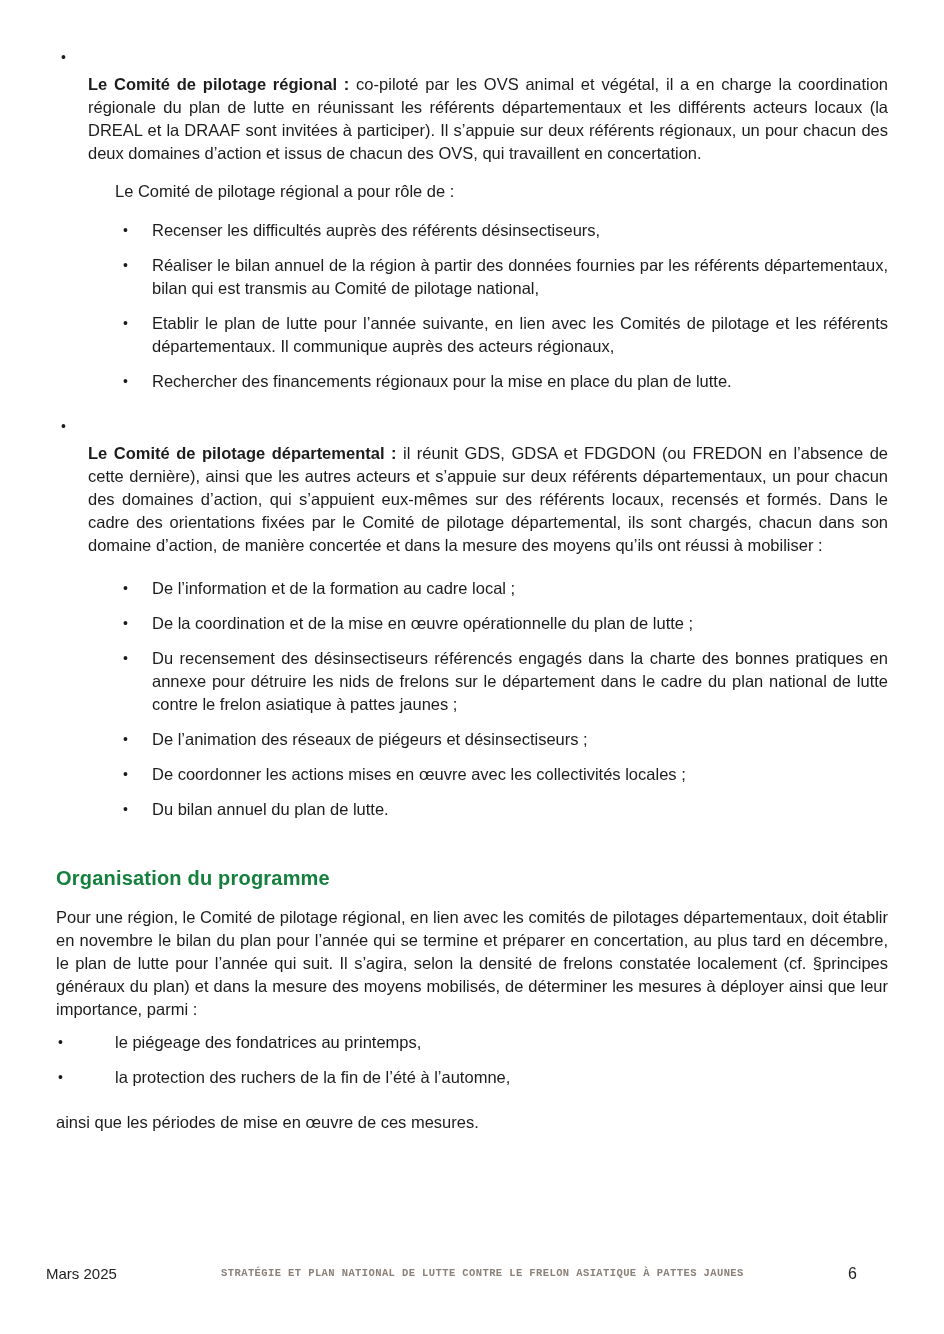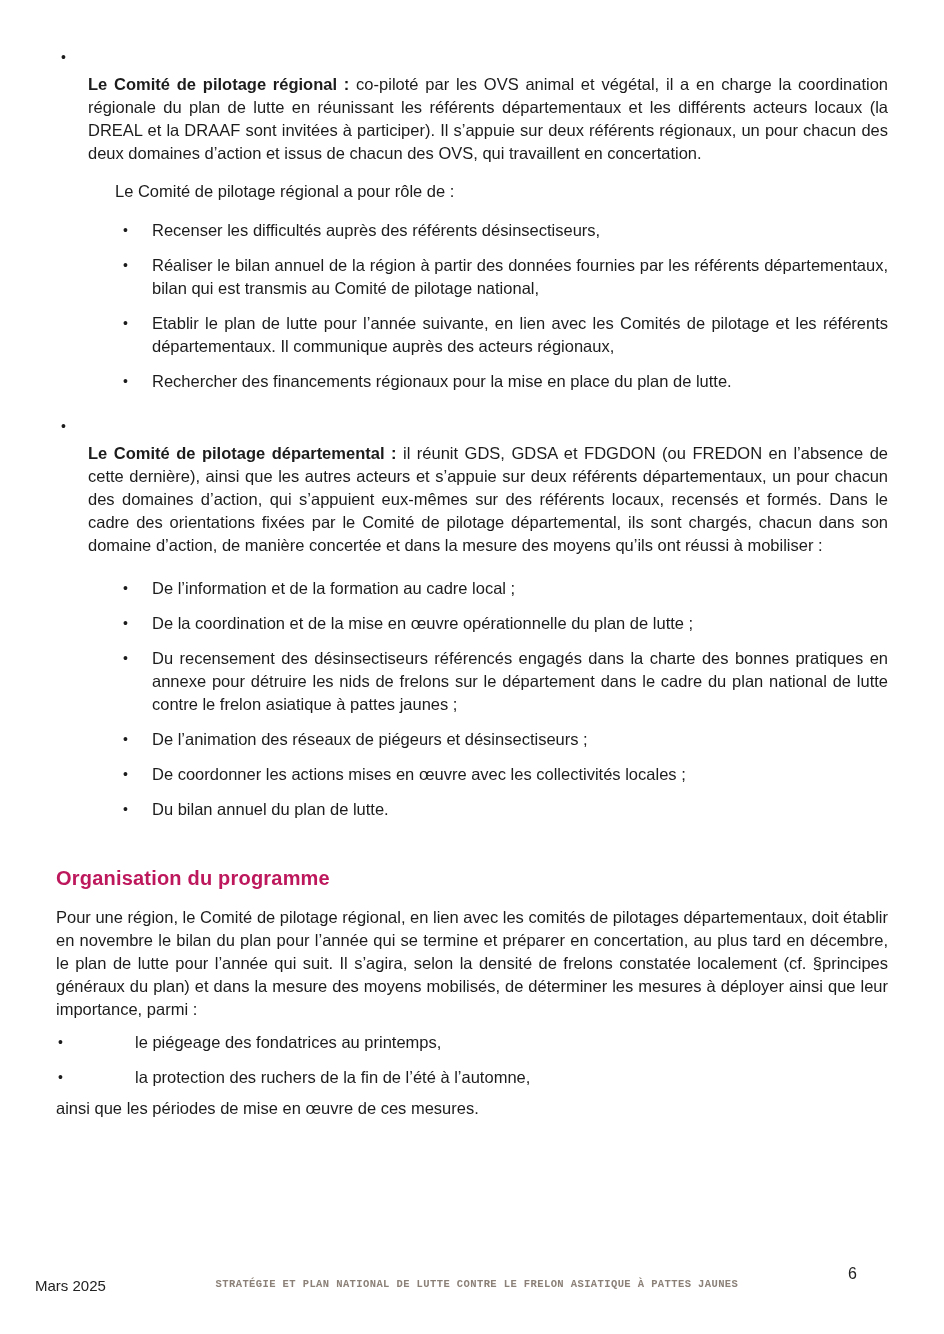--- a/index.html
+++ b/index.html
@@ -34,44 +34,43 @@
 
   
   .li2 { display: flex; margin-left: 67px; margin-bottom: 12px; }
   .li2 .marker { flex: 0 0 29px; font-size: 14px; }
   .li2 .li-text { flex: 1; }
 
   .sublist-gap { margin-bottom: 22px; }
 
   
   .section-heading {
-    color: #be185d;
+    color: #15803d;
     font-weight: bold;
     font-size: 20px;
     margin: 46px 0 16px 0;
     letter-spacing: 0.2px;
   }
 
   .para { margin-bottom: 2px; }
 
   
   .li3 { display: flex; margin-top: 10px; }
   .li3 .marker { flex: 0 0 59px; padding-left: 2px; box-sizing: border-box; font-size: 14px; }
-  .li3 .li-text { flex: 1; margin-left: 20px; }
+  .li3 .li-text { flex: 1; }
 
-  .closing { margin-top: 8px; }
+  .closing { margin-top: 22px; }
 
   
   .footer {
     position: absolute;
-    left: 35px;
+    left: 46px;
     right: 56px;
     top: 1262px;
     display: flex;
-    align-items: flex-end;
   }
   .footer-date { font-size: 15px; color: #222; flex: 0 0 auto; }
   .footer-title {
     flex: 1 1 auto;
     text-align: center;
     font-size: 10.5px;
     font-weight: bold;
     color: #8B8178;
     letter-spacing: 0.4px;
     padding-bottom: 1px;

